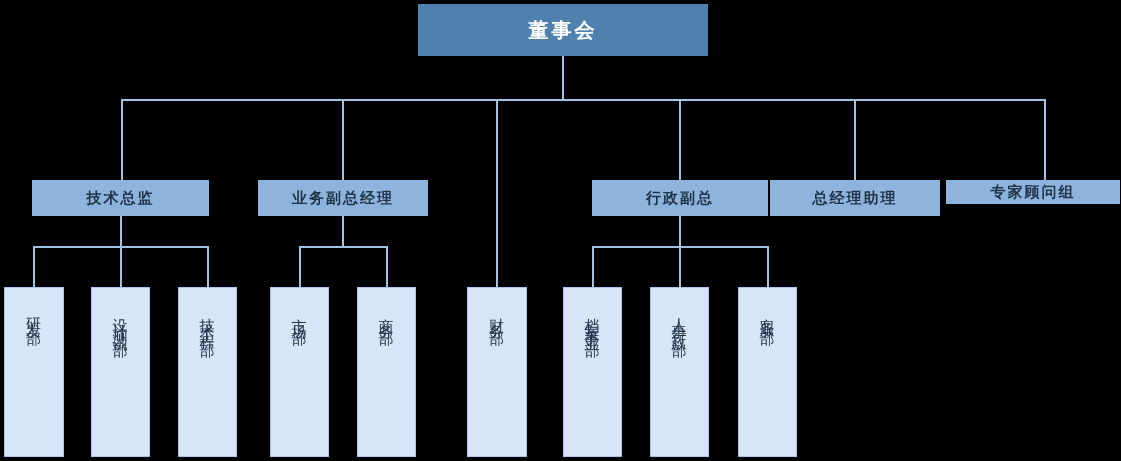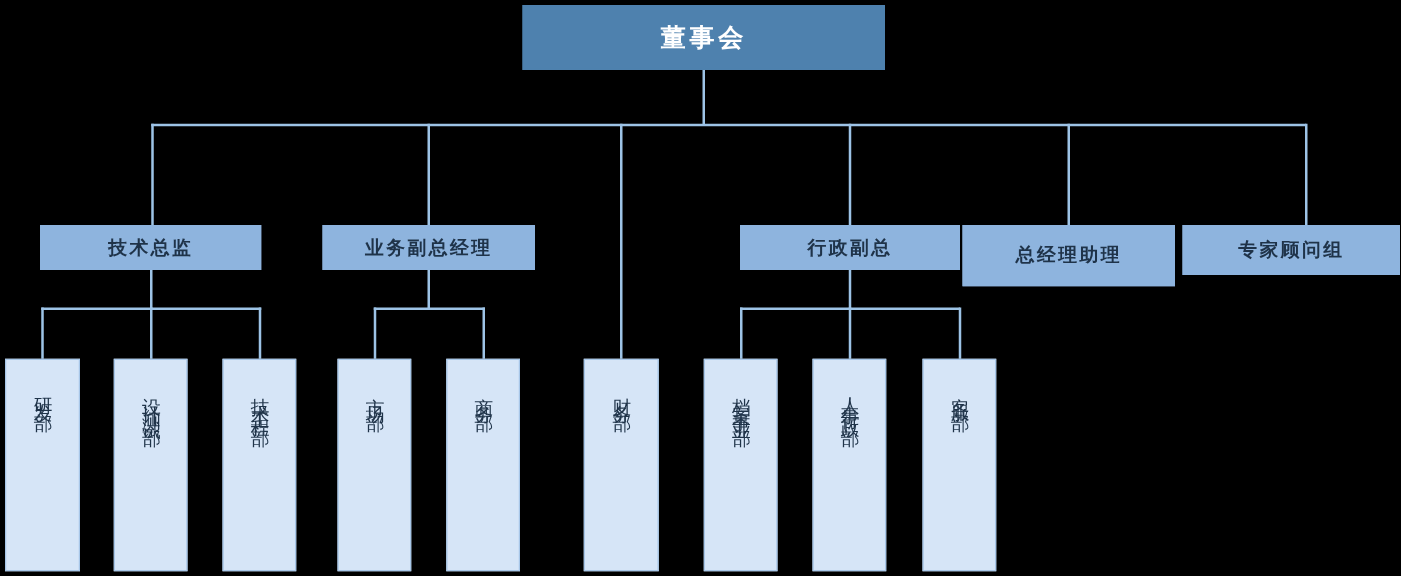--- a/index.html
+++ b/index.html
@@ -97,24 +97,24 @@
 
   <div class="node lvl2" style="left:258px; top:180px; width:170px; height:36px;">
     <span>业务副总经理</span>
   </div>
   <div class="node lvl2" style="left:32px; top:180px; width:177px; height:36px;">
     <span>技术总监</span>
   </div>
   <div class="node lvl2" style="left:592px; top:180px; width:176px; height:36px;">
     <span>行政副总</span>
   </div>
-  <div class="node lvl2" style="left:770px; top:180px; width:170px; height:49px;">
+  <div class="node lvl2" style="left:770px; top:180px; width:170px; height:36px;">
     <span>总经理助理</span>
   </div>
-  <div class="node lvl2" style="left:946px; top:180px; width:174px; height:40px;font-family:Liberation Mono, monospace;">
+  <div class="node lvl2" style="left:946px; top:180px; width:174px; height:24px;font-family:Liberation Mono, monospace;">
     <span>专家顾问组</span>
   </div>
 
   <div class="line line-v" style="left:120px; top:216px; height:31px;"></div>
   <div class="line line-h" style="left:33px; top:246px; width:176px; height:2px;"></div>
   <div class="line line-v" style="left:33px; top:246px; height:41px;"></div>
   <div class="line line-v" style="left:120px; top:246px; height:41px;"></div>
   <div class="line line-v" style="left:207px; top:246px; height:41px;"></div>
 
   <div class="line line-v" style="left:342px; top:216px; height:31px;"></div>

